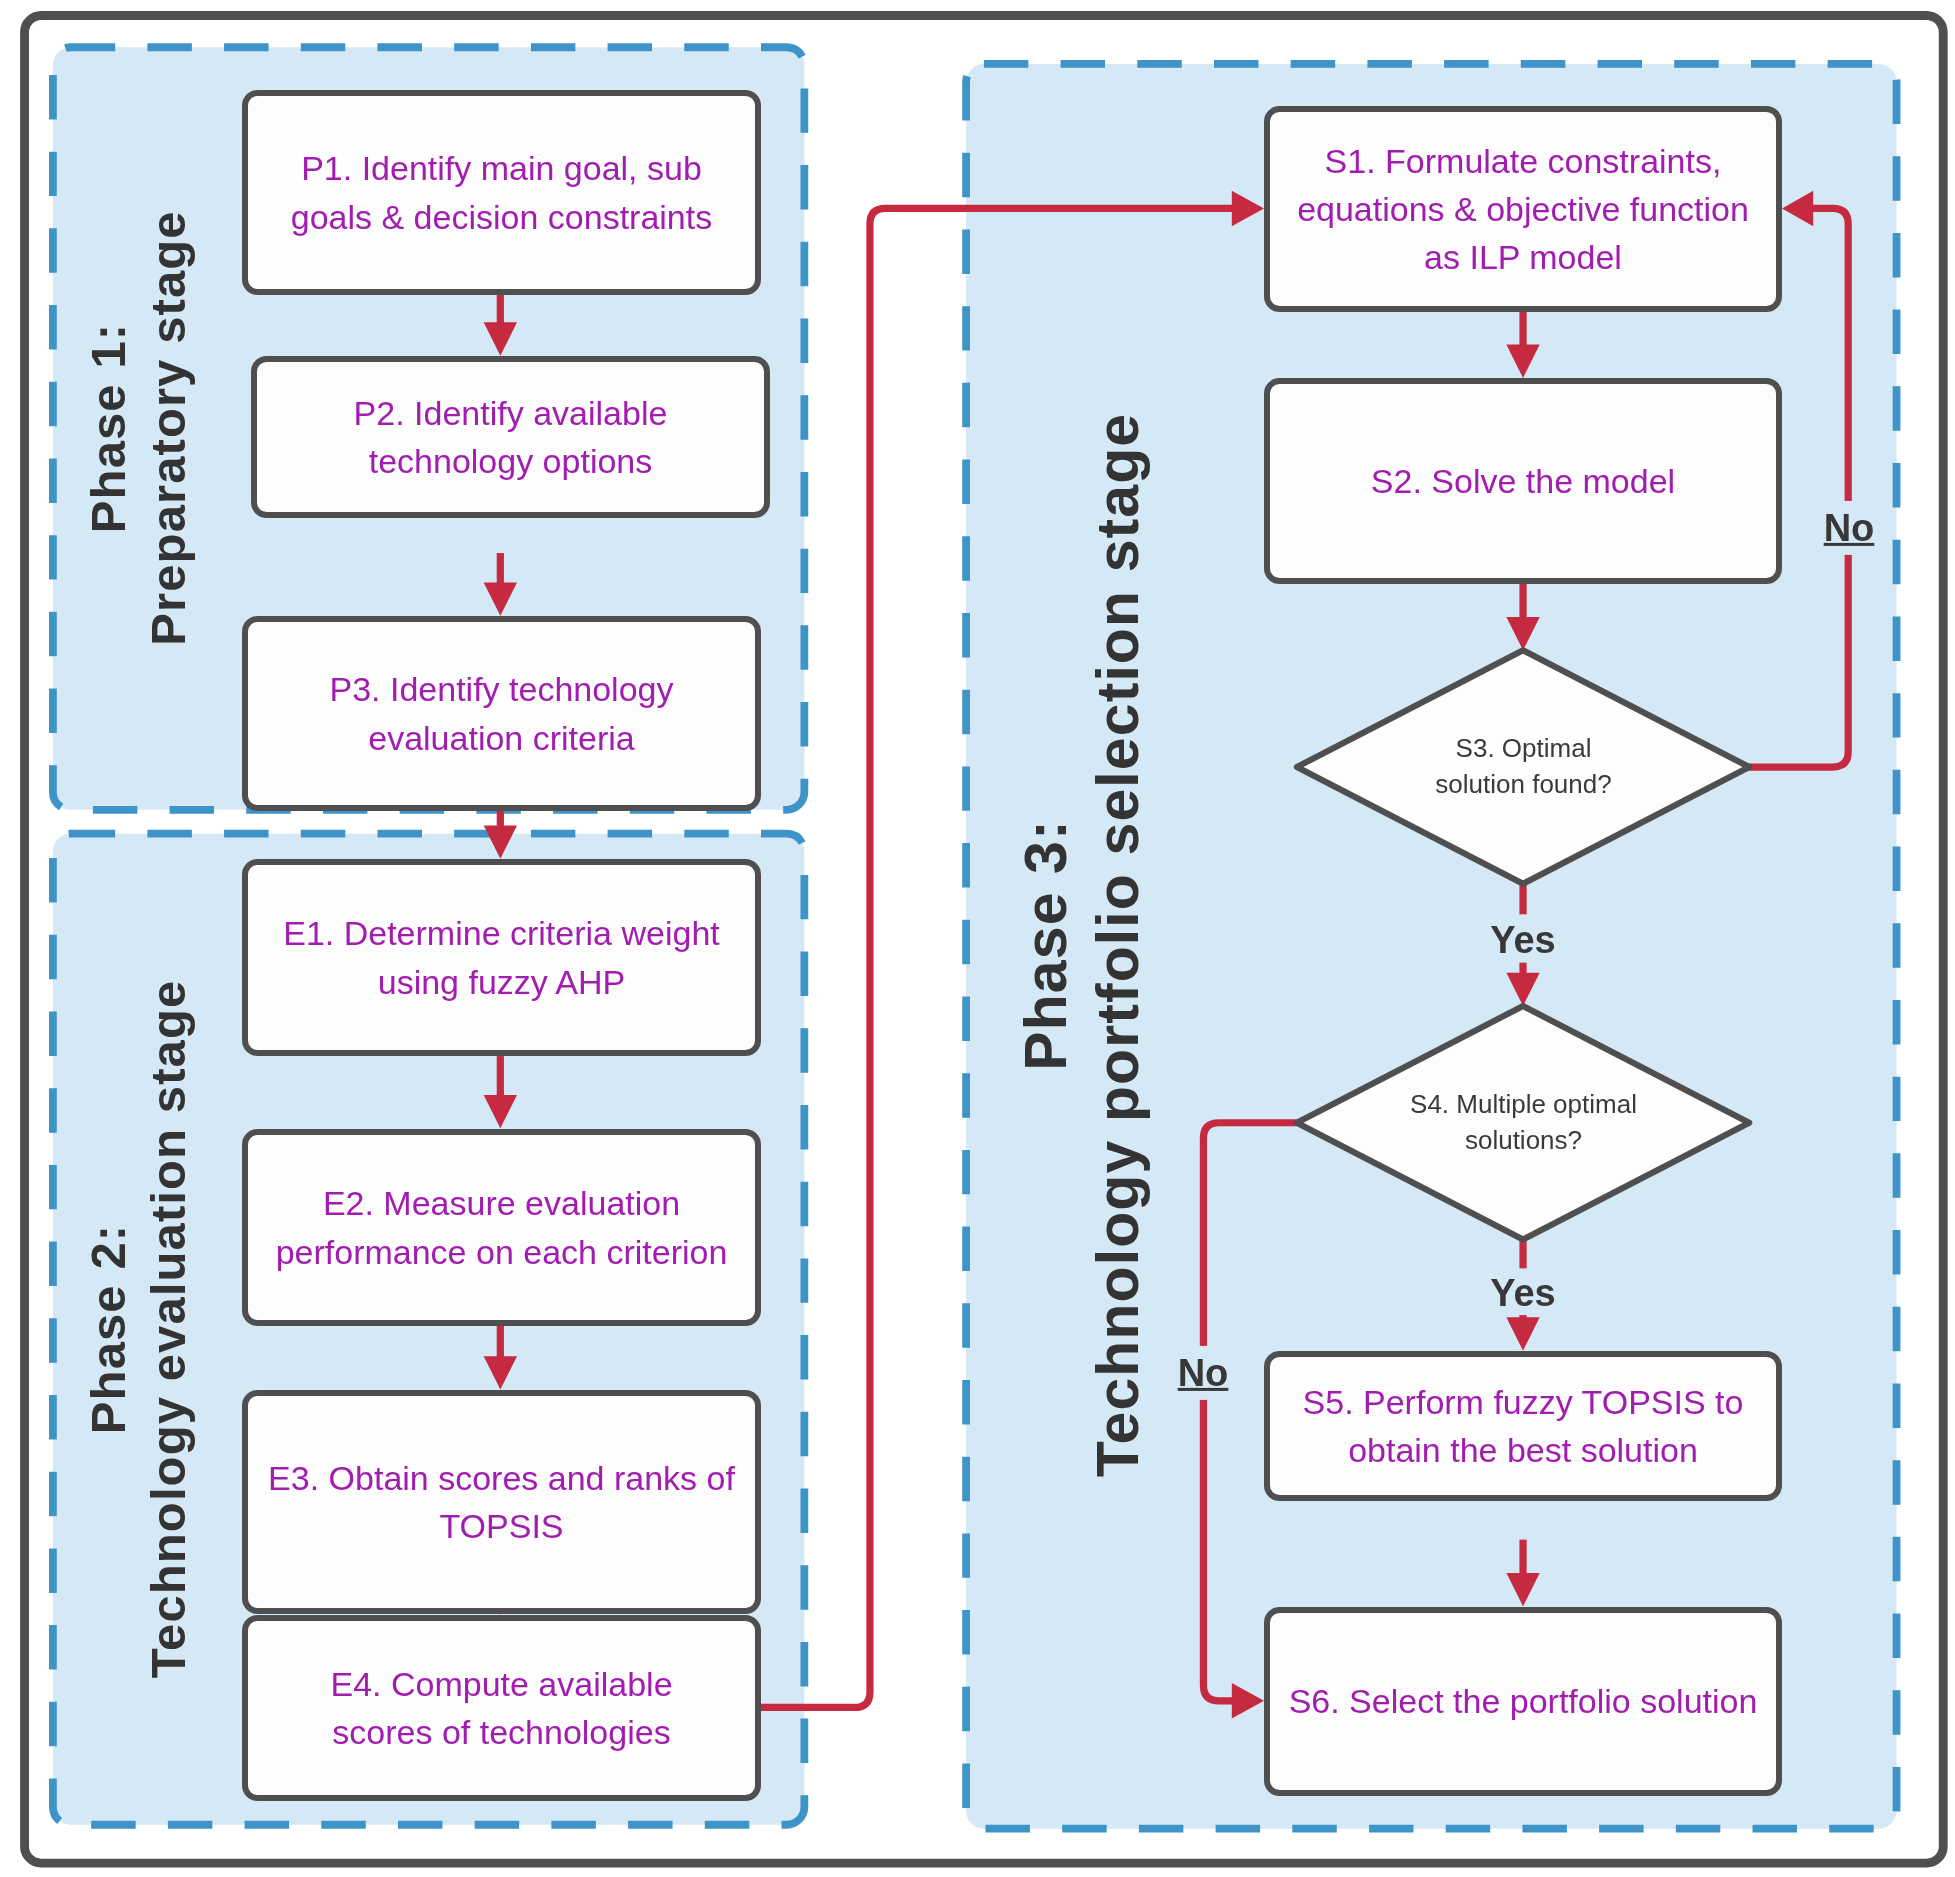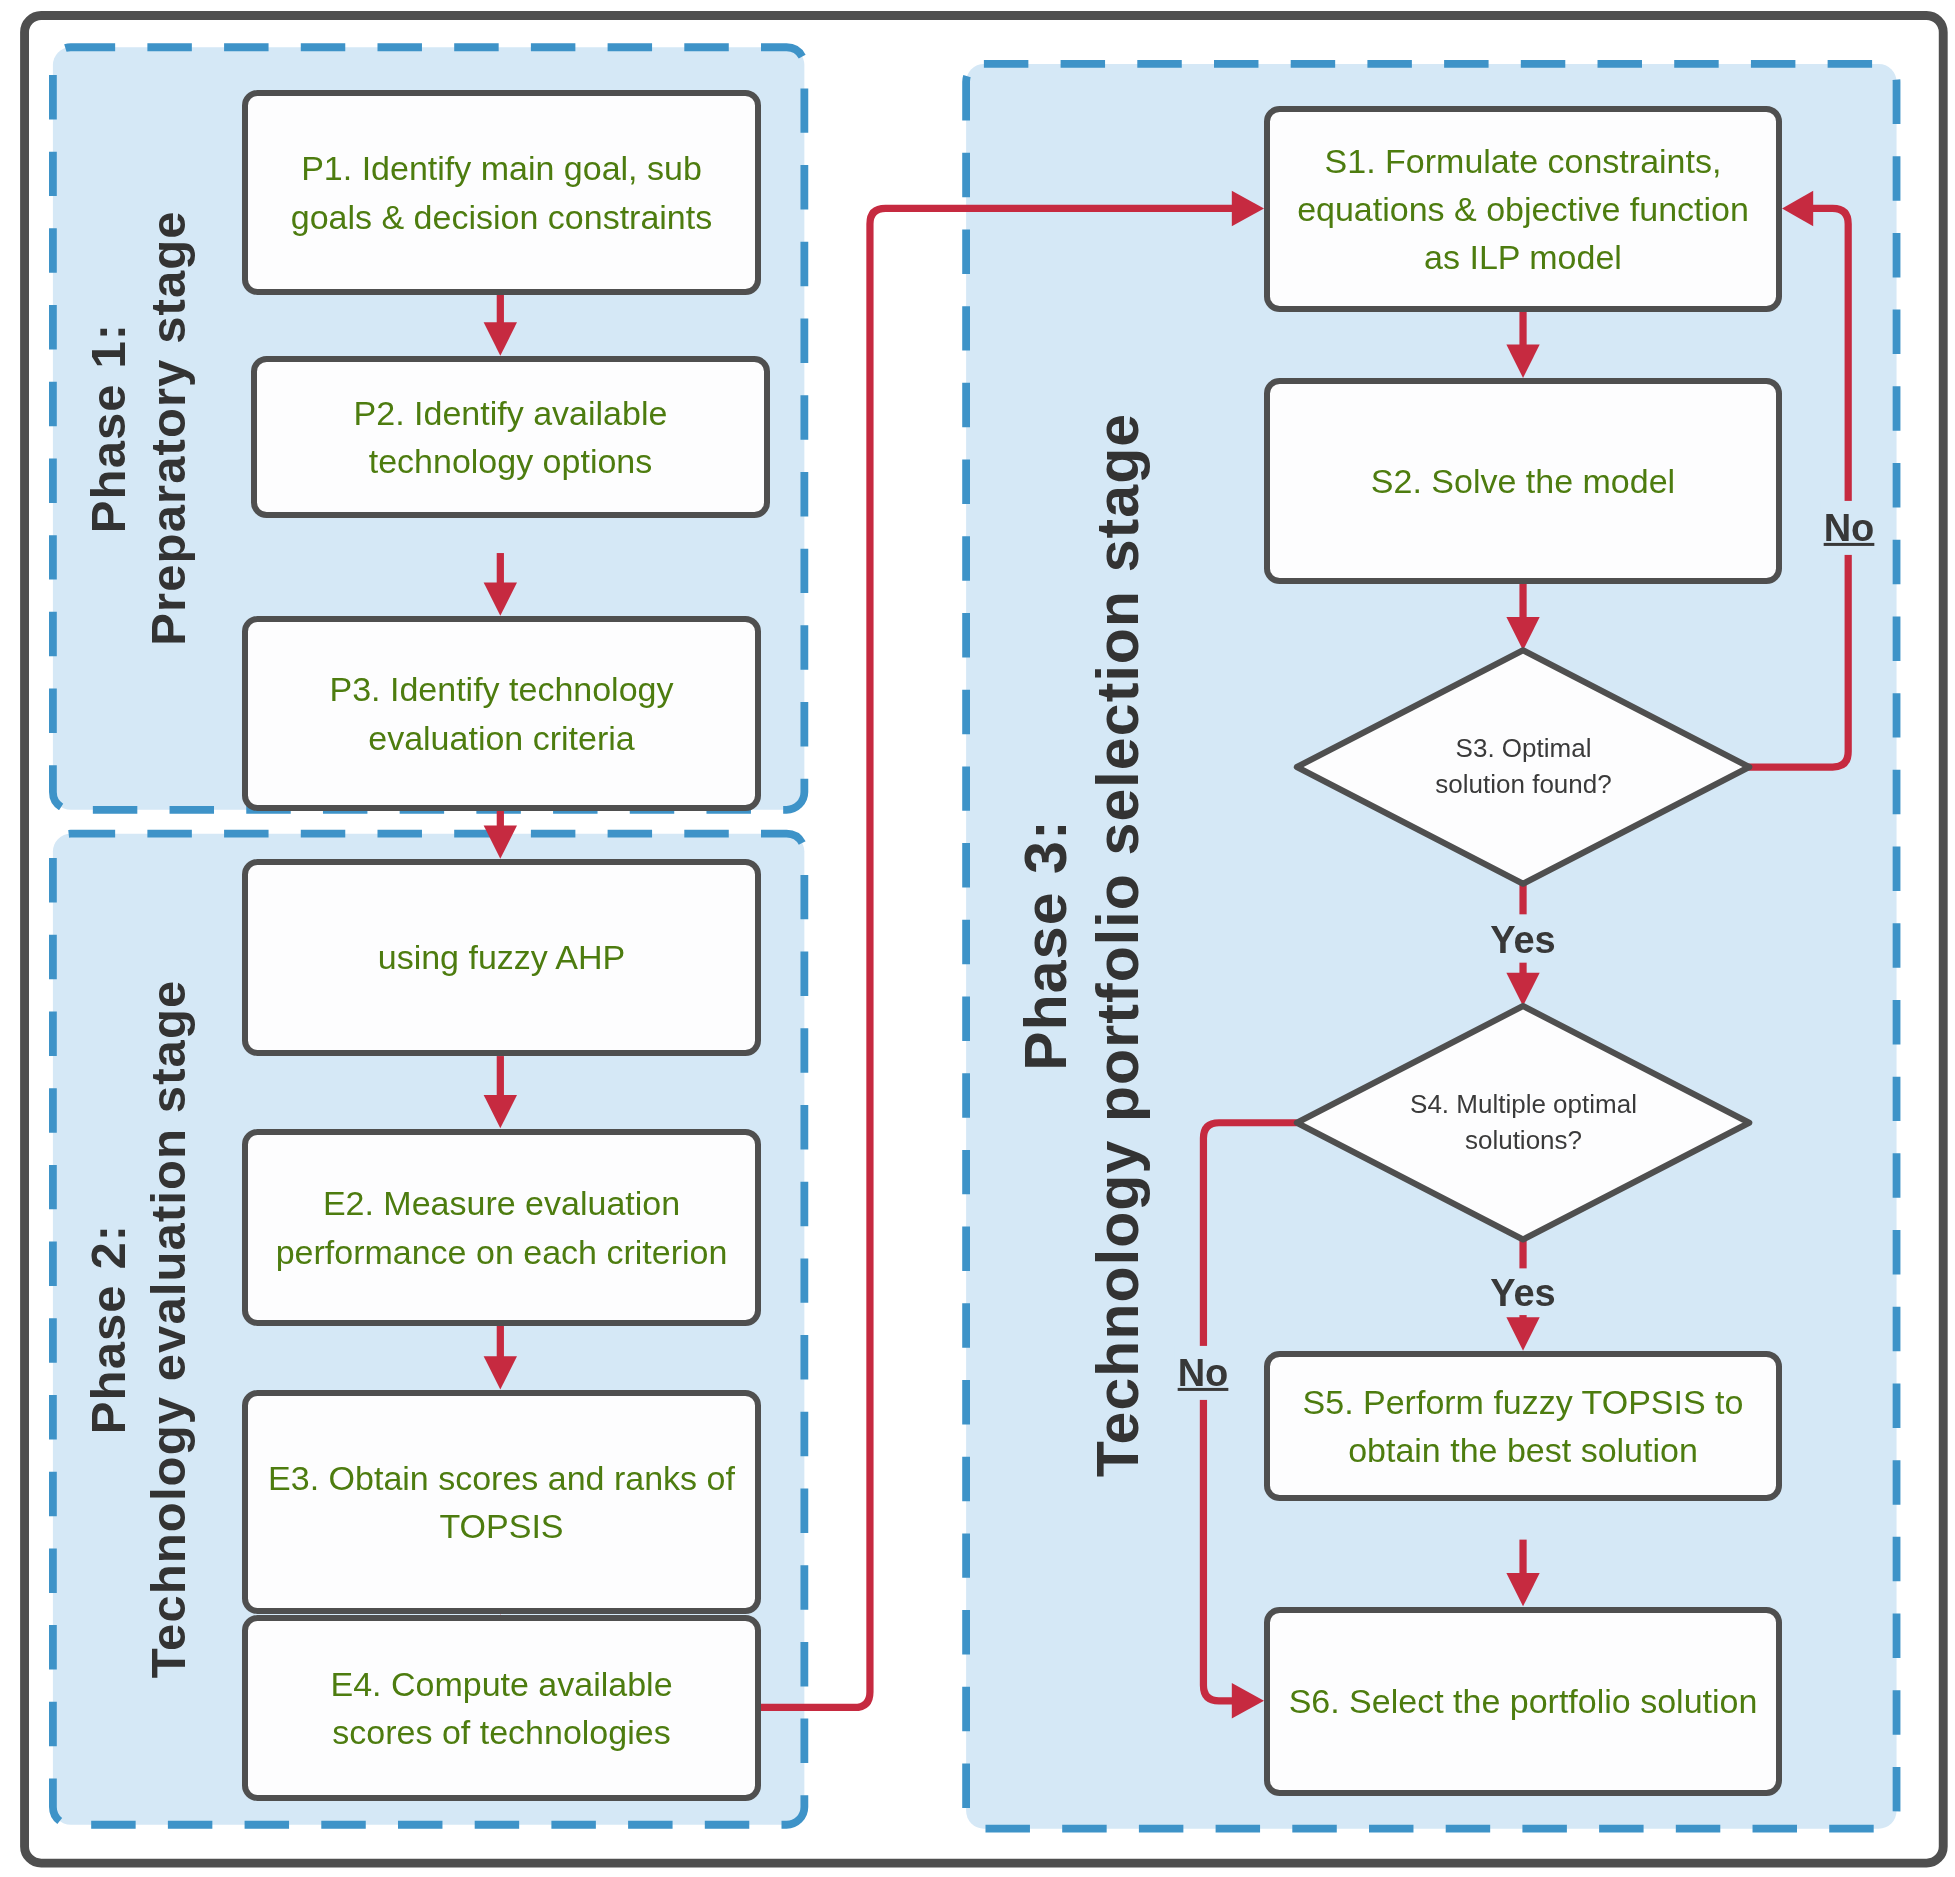--- a/index.html
+++ b/index.html
@@ -29,21 +29,21 @@
     border: 6.1px solid #4f4f4f;
     border-radius: 15.6px;
     box-sizing: border-box;
     display: flex;
     flex-direction: column;
     align-items: center;
     justify-content: center;
     text-align: center;
     font-size: 34px;
     line-height: 1.42;
-    color: #4d7c0f;
+    color: #a21caf;
     padding: 4.4px 21px;
   }
   .node span { display: block; white-space: nowrap; }
   .dlabel {
     position: absolute;
     z-index: 3;
     display: flex;
     flex-direction: column;
     align-items: center;
     justify-content: center;
@@ -154,20 +154,21 @@
   <div class="node" style="left:251px; top:356px; width:519px; height:162px;">
     <span>P2. Identify available</span>
     <span>technology options</span>
   </div>
   <div class="node" style="left:242px; top:616px; width:519px; height:195px;">
     <span>P3.  Identify technology</span>
     <span>evaluation criteria</span>
   </div>
 
   <div class="node" style="left:242px; top:859px; width:519px; height:197px;">
+    <span>E1. Determine criteria weight</span>
     <span>using fuzzy AHP</span>
   </div>
   <div class="node" style="left:242px; top:1129px; width:519px; height:197px;">
     <span>E2. Measure evaluation</span>
     <span>performance on each criterion</span>
   </div>
   <div class="node" style="left:242px; top:1390px; width:519px; height:224px;text-align:right;">
     <span>E3. Obtain scores and ranks of</span>
     <span>TOPSIS</span>
   </div>

